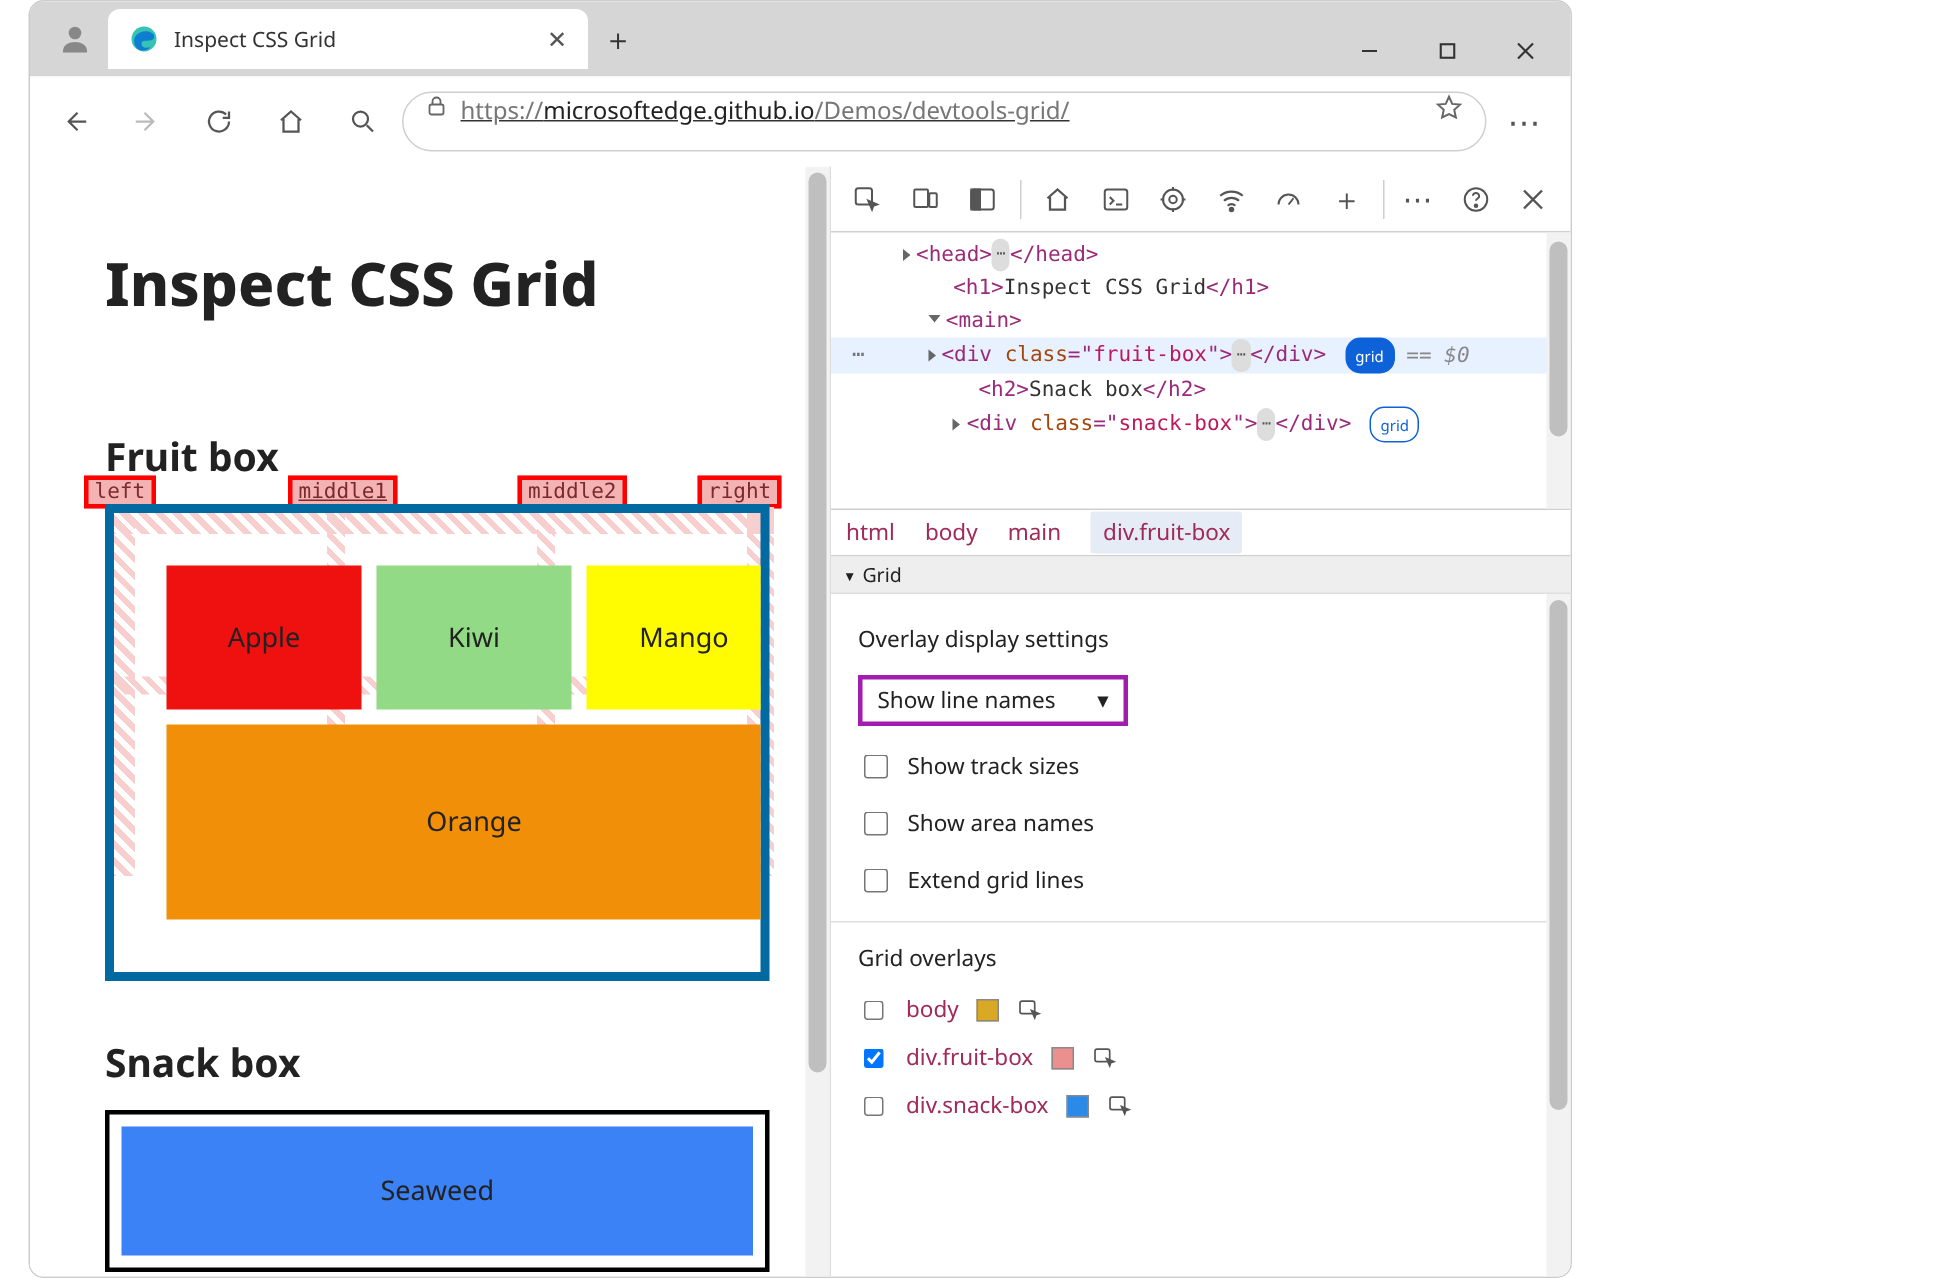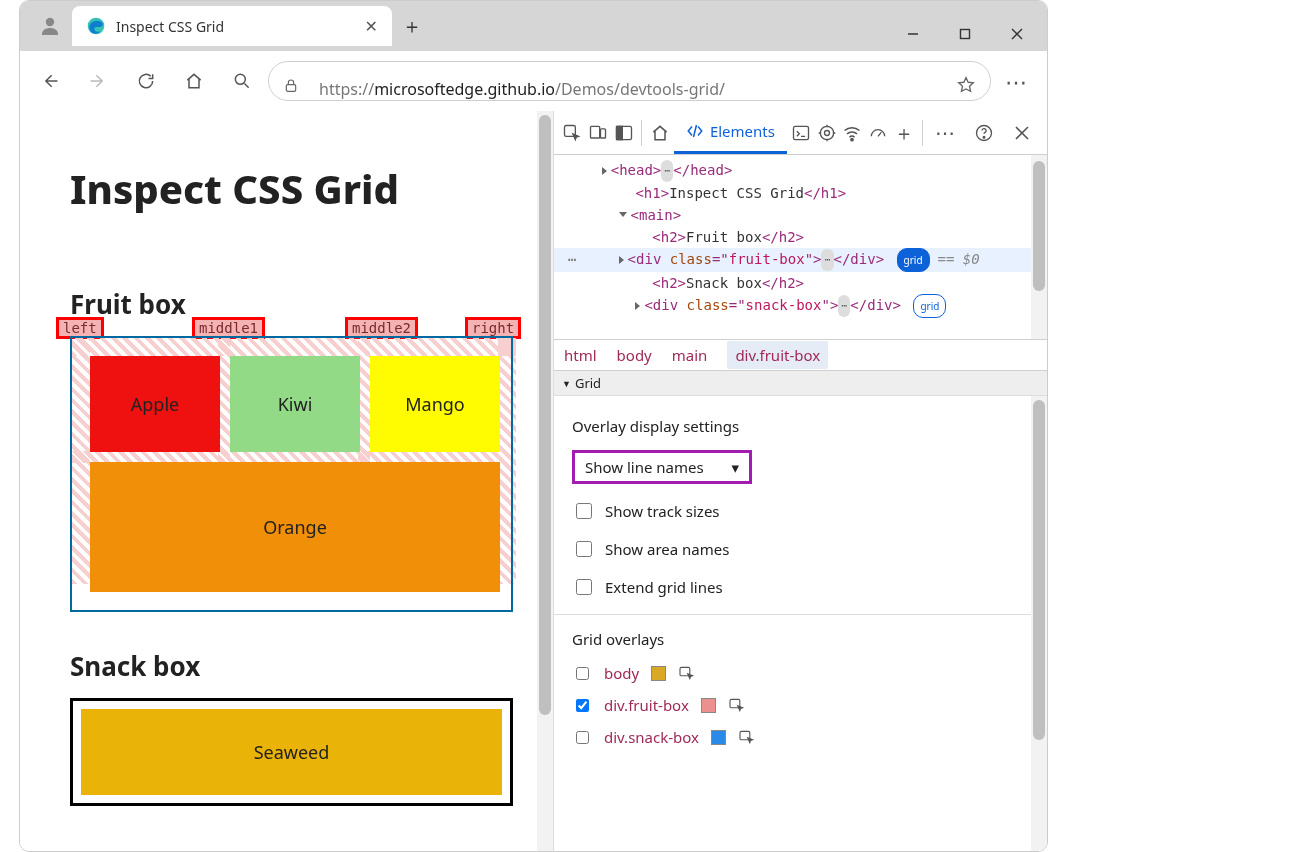--- a/index.html
+++ b/index.html
@@ -14,46 +14,46 @@
   .tab-title { flex:1; font-size:14px; color:#333;}
   .tab-close { font-size:16px; color:#555;}
   .newtab { width:40px;height:40px; display:flex; align-items:center;justify-content:center; font-size:20px; color:#333;}
   .window-controls{ display:flex; gap:4px; padding-right:6px; align-items:flex-start; padding-top:2px;}
   .window-controls div{width:48px;height:34px;display:flex;align-items:center;justify-content:center;font-size:14px;color:#333;}
   
   .toolbar { height:60px; background:#fff; display:flex; align-items:center; padding:0 8px; gap:4px;}
   .tbtn{width:44px;height:44px;display:flex;align-items:center;justify-content:center;border-radius:8px;color:#555;}
   .tbtn svg{width:20px;height:20px;stroke:#555;}
   .tbtn.disabled{opacity:.4;}
-  .urlbar { flex:1; height:40px; border:1px solid #cfcfcf; border-radius:20px; display:flex; align-items:flex-end; padding:0 14px; gap:20px; color:#333;}
+  .urlbar { flex:1; height:40px; border:1px solid #cfcfcf; border-radius:20px; display:flex; align-items:flex-start; padding:0 14px; gap:8px; color:#333;text-decoration:underline;}
   .url-text{font-size:16px;color:#777;}
   .url-text .host{color:#222;}
   .star-icon{margin-left:auto;}
   
   .content { flex:1; display:flex; min-height:0; background:#fff;}
   .page-pane{ width:533px; position:relative; overflow:hidden;}
   .page-scroll{ position:absolute; right:0; top:0; bottom:0; width:16px; background:#f2f2f2;}
   .page-scroll .thumb{ position:absolute; left:2px; right:2px; top:4px; height:600px; background:#bfbfbf; border-radius:6px;}
   .page-inner{ padding:20px 40px 0 50px;}
   .page-inner h1{ font-size:40px; font-weight:800; margin:30px 0 70px 0;}
   .page-inner h2{ font-size:26px; font-weight:700; margin:0 0 14px 0;}
   
   .fruit-wrap{ position:relative; margin-bottom:36px;}
   .line-label{ position:absolute; top:-19px; background:#f5b2b2; border:3px solid #ff0000; font-family:monospace; font-size:14px; padding:0 4px; color:#7a2a2a;}
-  .fruit-box{ border:2px solid #0369a1; padding:18px; overflow:hidden;}
+  .fruit-box{ border:6px solid #0369a1; padding:35px; overflow:hidden;}
   .fruit-grid{ display:grid; grid-template-columns:130px 130px 130px; grid-template-rows:96px 130px; gap:10px;}
   .cell{display:flex;align-items:center;justify-content:center;font-size:18px;}
   .apple{background:#ef1010;}
   .kiwi{background:#92da85;}
   .mango{background:#fffb00;}
   .orange{background:#f18f08;grid-column:1/4;}
   .hatch{position:absolute;background:repeating-linear-gradient(45deg,#f8cfcf 0,#f8cfcf 4px,transparent 4px,transparent 8px);}
   
   .snack-box{border:3px solid #000; padding:8px;}
-  .seaweed{background:#eab308;height:86px;display:flex;align-items:center;justify-content:center;font-size:18px;}
+  .seaweed{background:#3b82f6;height:86px;display:flex;align-items:center;justify-content:center;font-size:18px;}
   
   .devtools{ flex:1; display:flex; flex-direction:column; border-left:1px solid #ddd; min-width:0;}
   .dt-toolbar{height:44px;border-bottom:1px solid #cfcfcf;display:flex;align-items:center;padding:0 6px;gap:2px;position:relative;}
   .dt-ico{width:38px;height:40px;display:flex;align-items:center;justify-content:center;color:#555;border-radius:0;}
   .dt-sep{width:1px;height:26px;background:#cfcfcf;margin:0 4px;}
   .dt-tab{height:42px;display:flex;align-items:center;gap:6px;padding:0 12px;font-size:15px;color:#333;}
   .dt-tab.active{border-bottom:3px solid #0e62d9;color:#0e62d9;}
   .dt-right{margin-left:auto;display:flex;align-items:center;}
   
   .dom-pane{font-family:Consolas,monospace;font-size:14px;line-height:22px;padding:4px 0;position:relative;}
@@ -181,21 +181,21 @@
   </div>
 
   <div class="content">
 
     <div class="page-pane">
       <div class="page-inner">
         <h1>Inspect CSS Grid</h1>
         <h2>Fruit box</h2>
         <div class="fruit-wrap">
           <div class="line-label" style="left:-14px;">left</div>
-          <div class="line-label" style="left:122px;">middle1</div>
+          <div class="line-label" style="left:122px;text-decoration:underline;">middle1</div>
           <div class="line-label" style="left:275px;">middle2</div>
           <div class="line-label" style="left:395px;">right</div>
 
           <div class="hatch" style="left:2px;top:2px;width:18px;height:246px;"></div>
           <div class="hatch" style="left:148px;top:2px;width:12px;height:246px;"></div>
           <div class="hatch" style="left:288px;top:2px;width:12px;height:246px;"></div>
           <div class="hatch" style="left:428px;top:2px;width:18px;height:246px;"></div>
           <div class="hatch" style="left:2px;top:2px;width:444px;height:18px;"></div>
           <div class="hatch" style="left:2px;top:115px;width:444px;height:12px;"></div>
           <div class="fruit-box" style="position:relative;">
@@ -236,26 +236,20 @@
               <rect x="3" y="4" width="18" height="16" rx="2"></rect>
               <rect x="3" y="4" width="7" height="16" fill="#555"></rect>
             </svg>
           </div>
         <div class="dt-sep"></div>
         <div class="dt-ico">
             <svg width="20" height="20" viewBox="0 0 24 24" fill="none" stroke="#555" stroke-width="1.8">
               <path d="M4 11l8-7 8 7M6 10v10h12V10"></path>
             </svg>
           </div>
-        <div class="dt-tab active">
-          <svg width="18" height="18" viewBox="0 0 24 24" fill="none" stroke="#0e62d9" stroke-width="2">
-              <path d="M8 6l-5 6 5 6M16 6l5 6-5 6M14 4l-4 16"></path>
-            </svg>
-          <span>Elements</span>
-        </div>
         <div class="dt-ico">
             <svg width="20" height="20" viewBox="0 0 24 24" fill="none" stroke="#555" stroke-width="1.6">
               <rect x="3" y="4" width="18" height="16" rx="2"></rect>
               <path d="M7 10l3 3-3 3M12 16h5"></path>
             </svg>
           </div>
         <div class="dt-ico">
             <svg width="20" height="20" viewBox="0 0 24 24" fill="none" stroke="#555" stroke-width="1.6">
               <circle cx="12" cy="12" r="8"></circle>
               <circle cx="12" cy="12" r="3"></circle>
@@ -291,21 +285,20 @@
                 <line x1="14" y1="2" x2="2" y2="14"></line>
               </svg>
             </div>
         </div>
       </div>
 
       <div class="dom-pane" style="height:184px;">
         <div class="line">    <span class="triangle"></span><span class="tg">&lt;head&gt;</span><span class="dots">⋯</span><span class="tg">&lt;/head&gt;</span></div>
         <div class="line">        <span class="tg">&lt;h1&gt;</span><span class="tx">Inspect CSS Grid</span><span class="tg">&lt;/h1&gt;</span></div>
         <div class="line">      <span class="triangle down"></span><span class="tg">&lt;main&gt;</span></div>
-        <div class="line">          <span class="tg">&lt;h2&gt;</span><span class="tx">Fruit box</span><span class="tg">&lt;/h2&gt;</span></div>
         <div class="line hl"><span style="color:#777;">⋯</span>     <span class="triangle"></span><span class="tg">&lt;div </span><span class="attkey">class</span><span class="tg">="</span><span class="attval">fruit-box</span><span class="tg">"&gt;</span><span class="dots">⋯</span><span class="tg">&lt;/div&gt;</span> <span class="pill solid">grid</span><span class="eq0">== $0</span></div>
         <div class="line">          <span class="tg">&lt;h2&gt;</span><span class="tx">Snack box</span><span class="tg">&lt;/h2&gt;</span></div>
         <div class="line">        <span class="triangle"></span><span class="tg">&lt;div </span><span class="attkey">class</span><span class="tg">="</span><span class="attval">snack-box</span><span class="tg">"&gt;</span><span class="dots">⋯</span><span class="tg">&lt;/div&gt;</span> <span class="pill">grid</span></div>
         <div class="dom-scroll">
             <div class="th"></div>
           </div>
       </div>
 
       <div class="crumbs">
         <span>html</span>

